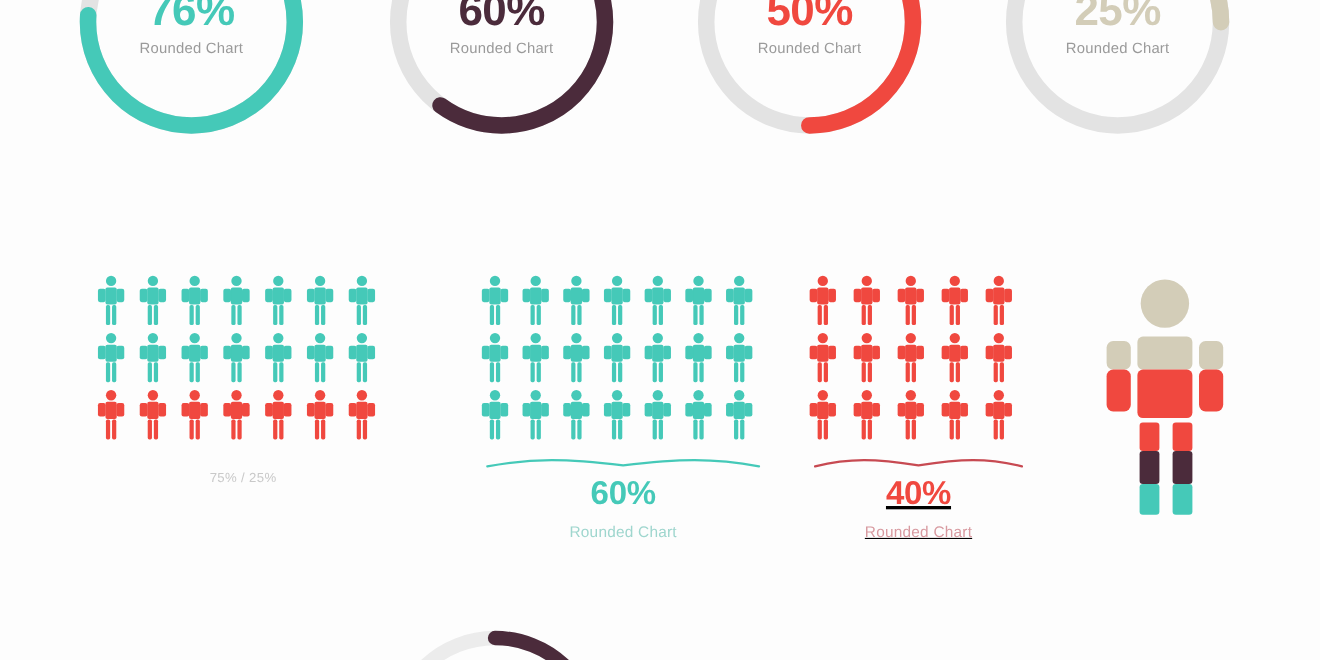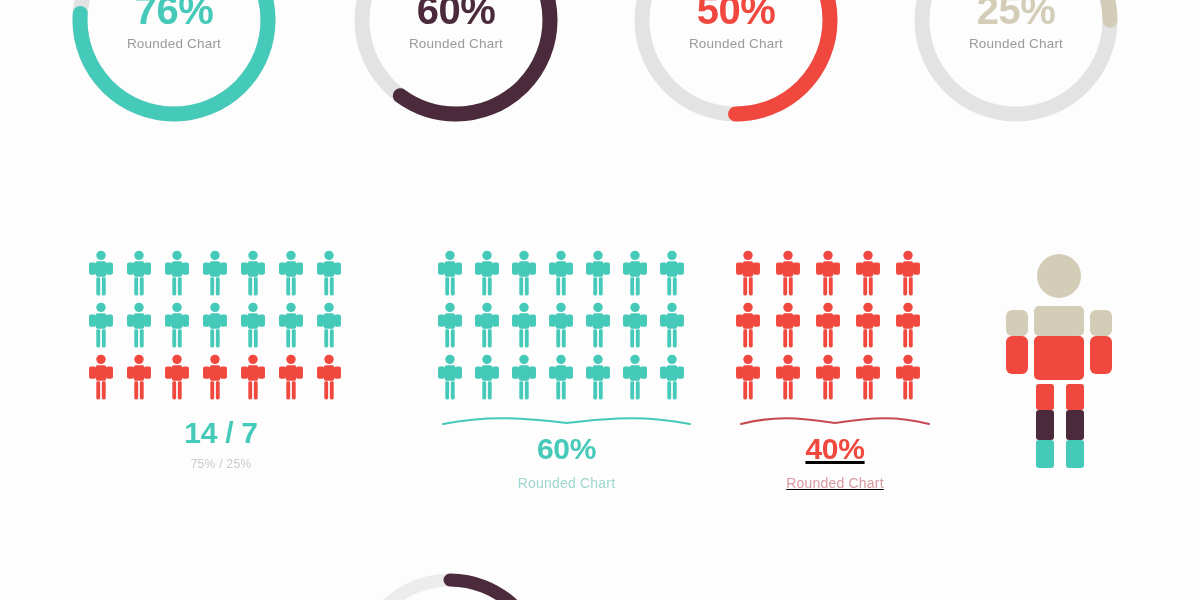--- a/index.html
+++ b/index.html
@@ -311,21 +311,20 @@
               <circle cx="12" cy="5" r="4.4" fill="#F0483F"></circle>
               <rect x="7.2" y="10.6" width="9.6" height="14.5" rx="1.6" fill="#F0483F"></rect>
               <rect x="0.8" y="11.6" width="6.6" height="11.5" rx="1.8" fill="#F0483F"></rect>
               <rect x="16.6" y="11.6" width="6.6" height="11.5" rx="1.8" fill="#F0483F"></rect>
               <rect x="7.6" y="25.6" width="3.6" height="17" rx="1.4" fill="#F0483F"></rect>
               <rect x="12.8" y="25.6" width="3.6" height="17" rx="1.4" fill="#F0483F"></rect>
             </svg>
           </div>
         </div>
         <div class="group-caption" style="top: 168px;">
-          <div class="caption-big" style="color: rgb(69, 201, 184);">14 / 7</div>
           <div class="caption-sub" style="color: rgb(201, 201, 201);">75% / 25%</div>
         </div>
       </div>
       <div class="picto-group" style="left: 437px; top: 250px; width: 259px;">
         <div class="picto-grid" style="grid-template-columns: repeat(7, 37px); grid-auto-rows: 52px;">
           <div class="person">
             <svg width="26" height="47" viewBox="0 0 24 44">
               <circle cx="12" cy="5" r="4.4" fill="#45C9B8"></circle>
               <rect x="7.2" y="10.6" width="9.6" height="14.5" rx="1.6" fill="#45C9B8"></rect>
               <rect x="0.8" y="11.6" width="6.6" height="11.5" rx="1.8" fill="#45C9B8"></rect>

